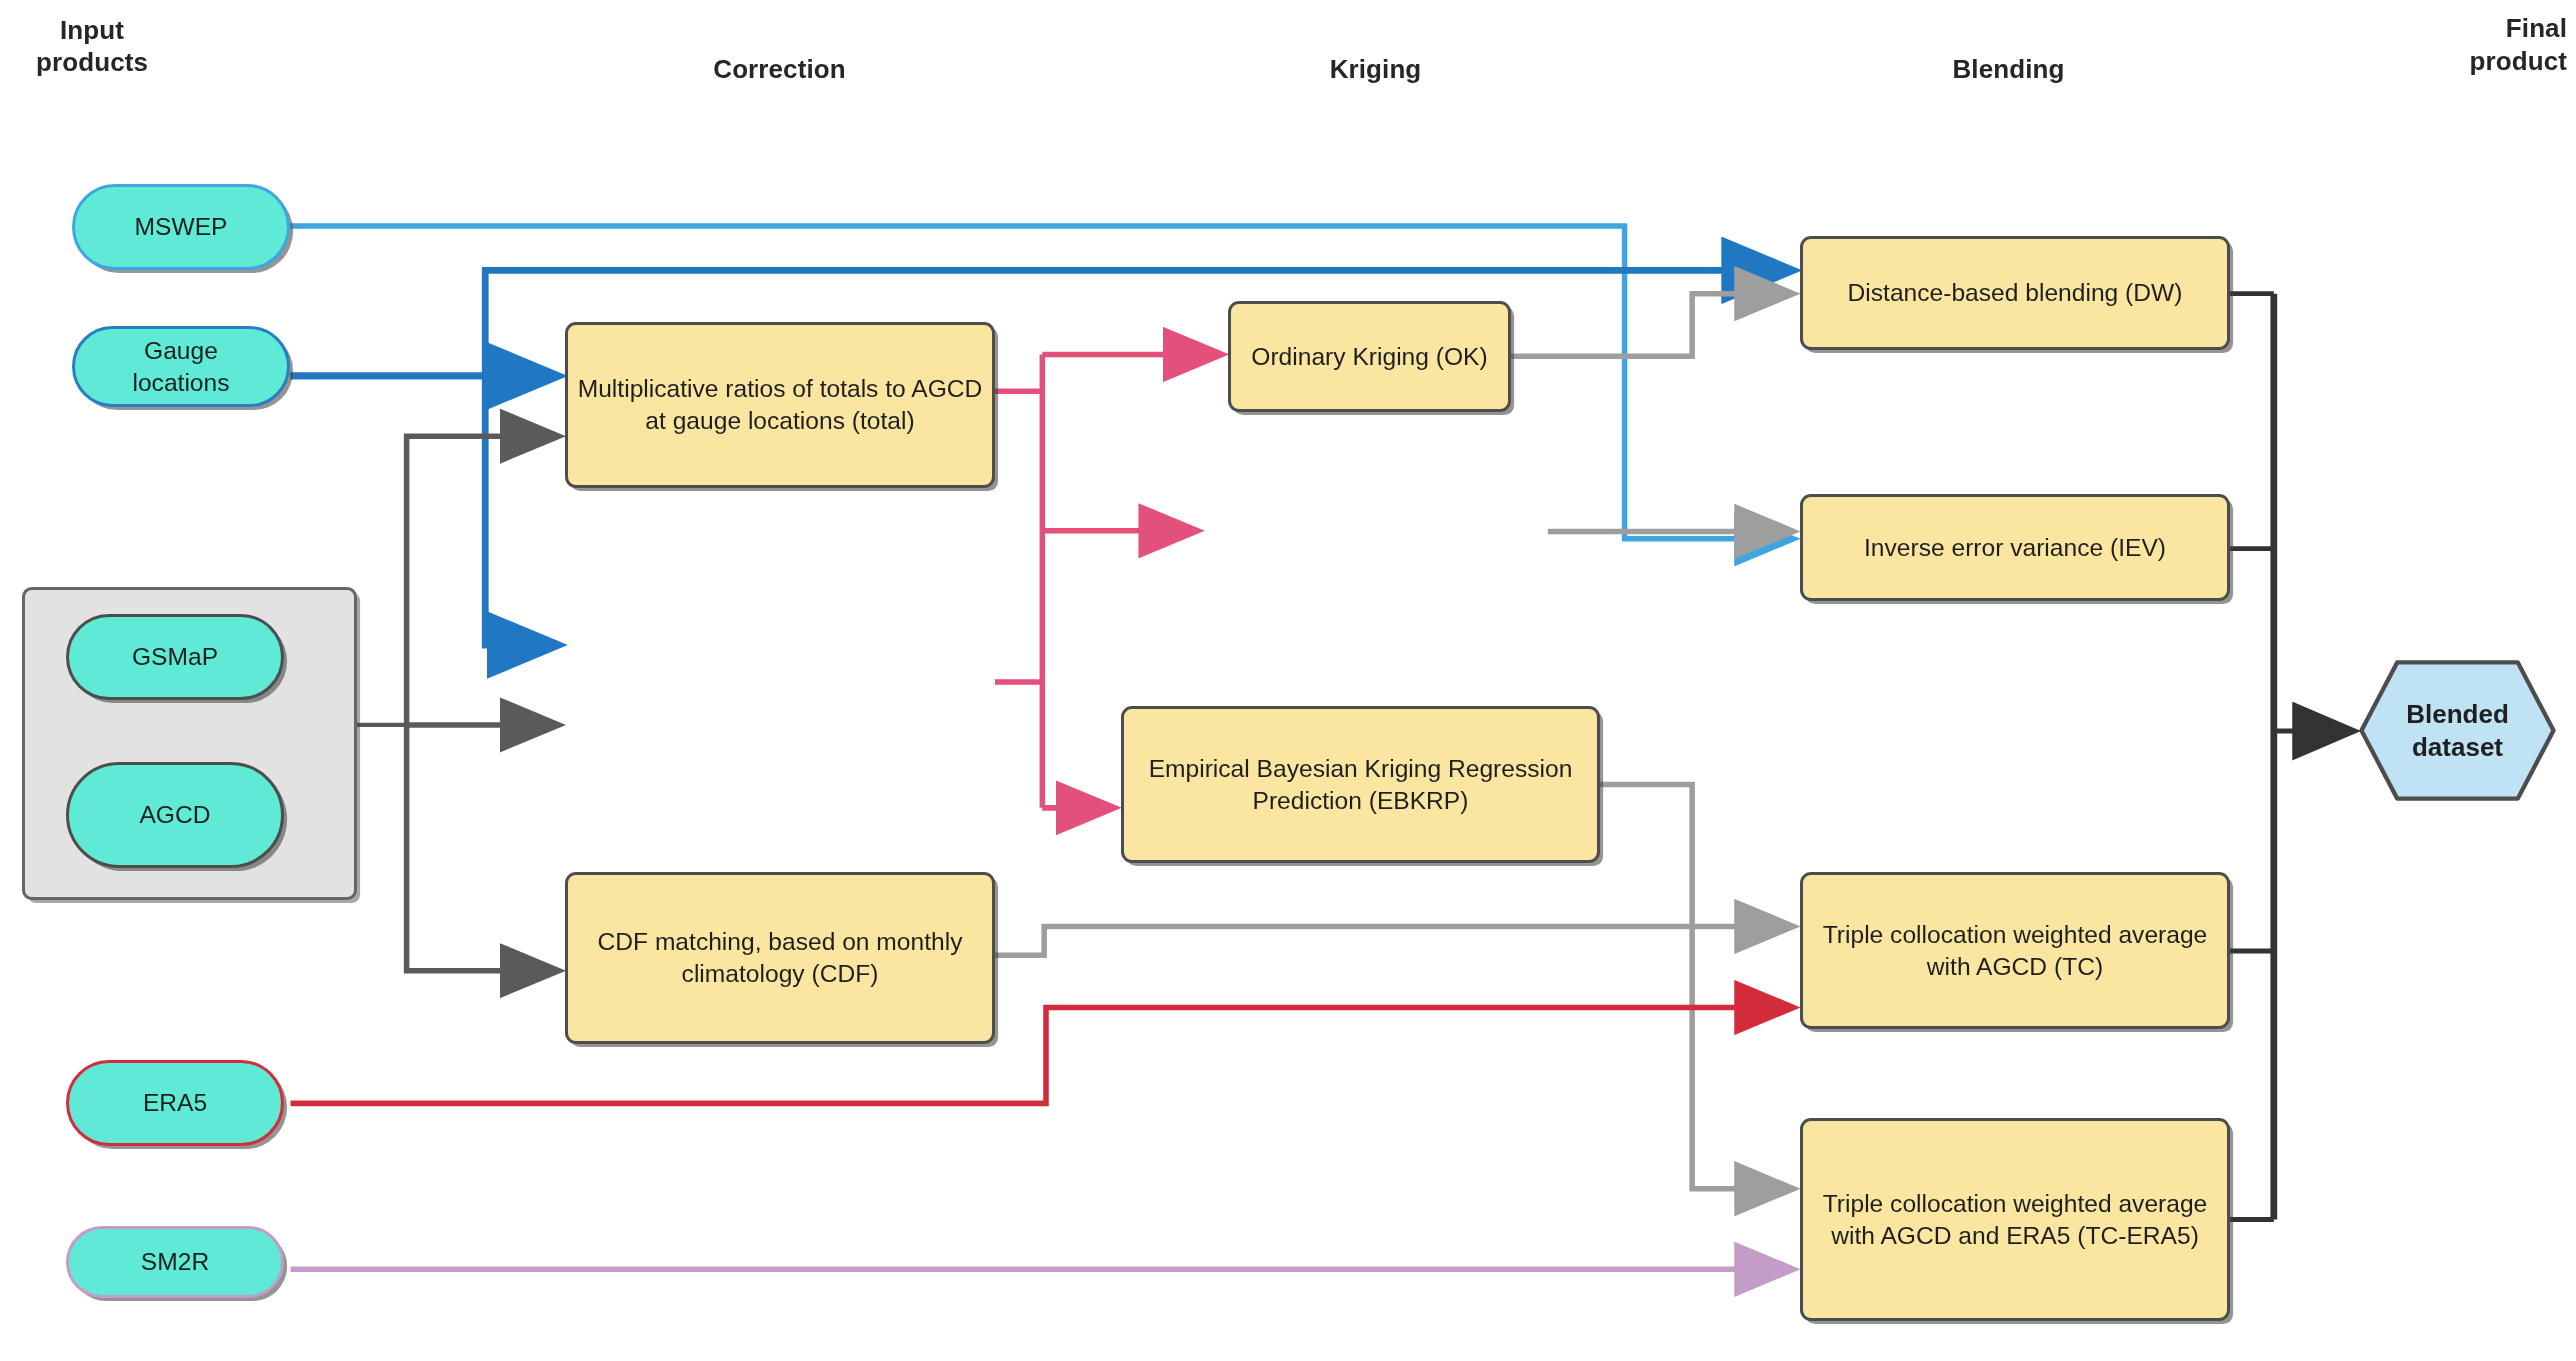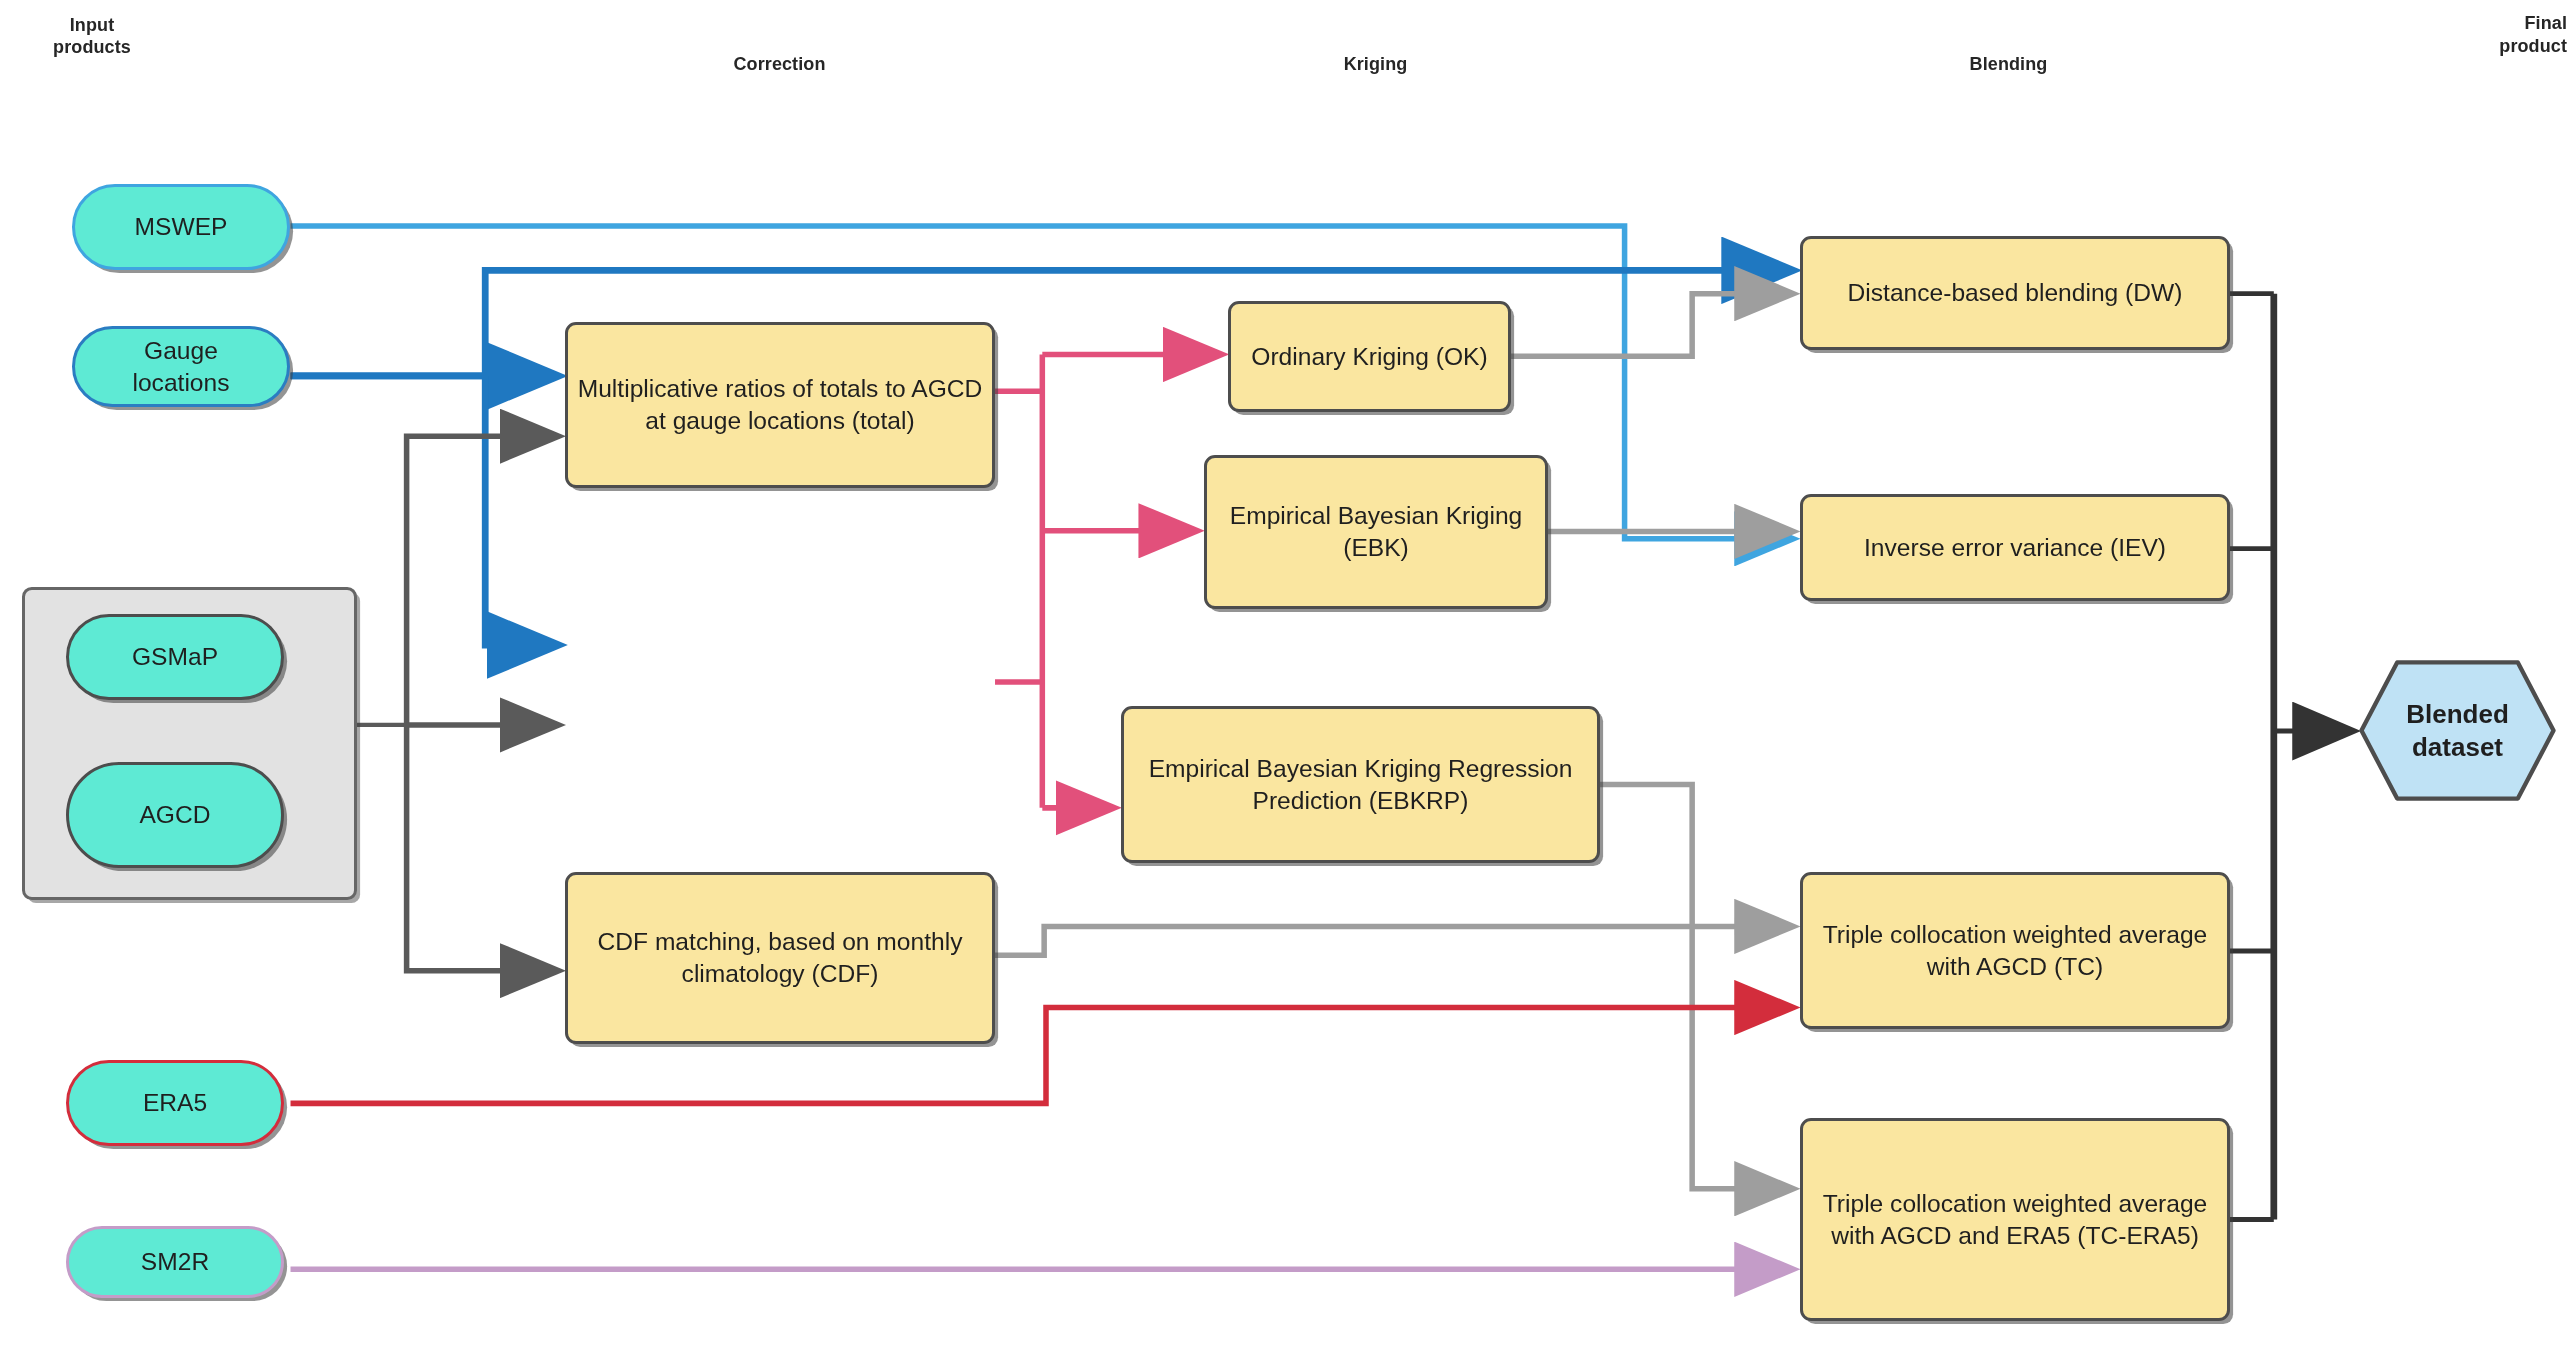--- a/index.html
+++ b/index.html
@@ -1,20 +1,20 @@
 <!DOCTYPE html>
 <html style="font-size:9.8px"><head>
 <meta charset="utf-8">
 <style>
   html,body{margin:0;padding:0;background:#ffffff;}
   body{width:2576px;height:1362px;overflow:hidden;
        font-family:"Liberation Sans",sans-serif;}
   #stage{position:relative;width:2576px;height:1362px;background:#fff;}
   svg#wires{position:absolute;left:0;top:0;width:2576px;height:1362px;}
-  .colhead{position:absolute;text-align:center;font-weight:bold;font-size:18px;
+  .colhead{position:absolute;text-align:center;font-weight:bold;font-size:26px;
            color:#262626;line-height:1.25;letter-spacing:0.1px;}
   .node{position:absolute;box-sizing:border-box;display:flex;align-items:center;
         justify-content:center;text-align:center;color:#1f1f1f;
         font-size:24.6px;line-height:1.30;padding:3.7px 8.6px;
         box-shadow:4.3px 4.3px 0 -1.2px rgba(60,60,60,.55);}
   .pill{border-radius:614px;background:#5eead4;border:3.7px solid #2B7DC2;}
   .pill.light{border-color:#3FA5E0;}
   .pill.red{border-color:#D32D3C;}
   .pill.purple{border-color:#C49CC8;}
   .pill.dark{border-color:#4D4D4D;border-width:3.7px;}
@@ -122,21 +122,20 @@
 
   <div class="node pill purple" style="left:66px;top:1226px;width:218px;height:72px;">SM2R</div>
 
   <div class="node proc" style="left:565px;top:322px;width:430px;height:166px;">Multiplicative ratios of totals to AGCD at gauge locations (total)</div>
 
 
   <div class="node proc" style="left:565px;top:872px;width:430px;height:172px;">CDF matching, based on monthly climatology (CDF)</div>
 
   <div class="node proc" style="left:1228px;top:301px;width:283px;height:111px;">Ordinary Kriging (OK)</div>
 
-  <div class="node proc" style="left:1204px;top:455px;width:344px;height:154px;">Empirical Bayesian Kriging (EBK)</div>
 
   <div class="node proc" style="left:1121px;top:706px;width:479px;height:157px;">Empirical Bayesian Kriging Regression Prediction (EBKRP)</div>
 
   <div class="node proc" style="left:1800px;top:236px;width:430px;height:114px;">Distance-based blending (DW)</div>
 
   <div class="node proc" style="left:1800px;top:494px;width:430px;height:107px;">Inverse error variance (IEV)</div>
 
   <div class="node proc" style="left:1800px;top:872px;width:430px;height:157px;">Triple collocation weighted average with AGCD (TC)</div>
 
   <div class="node proc" style="left:1800px;top:1118px;width:430px;height:203px;">Triple collocation weighted average with AGCD and ERA5 (TC-ERA5)</div>

